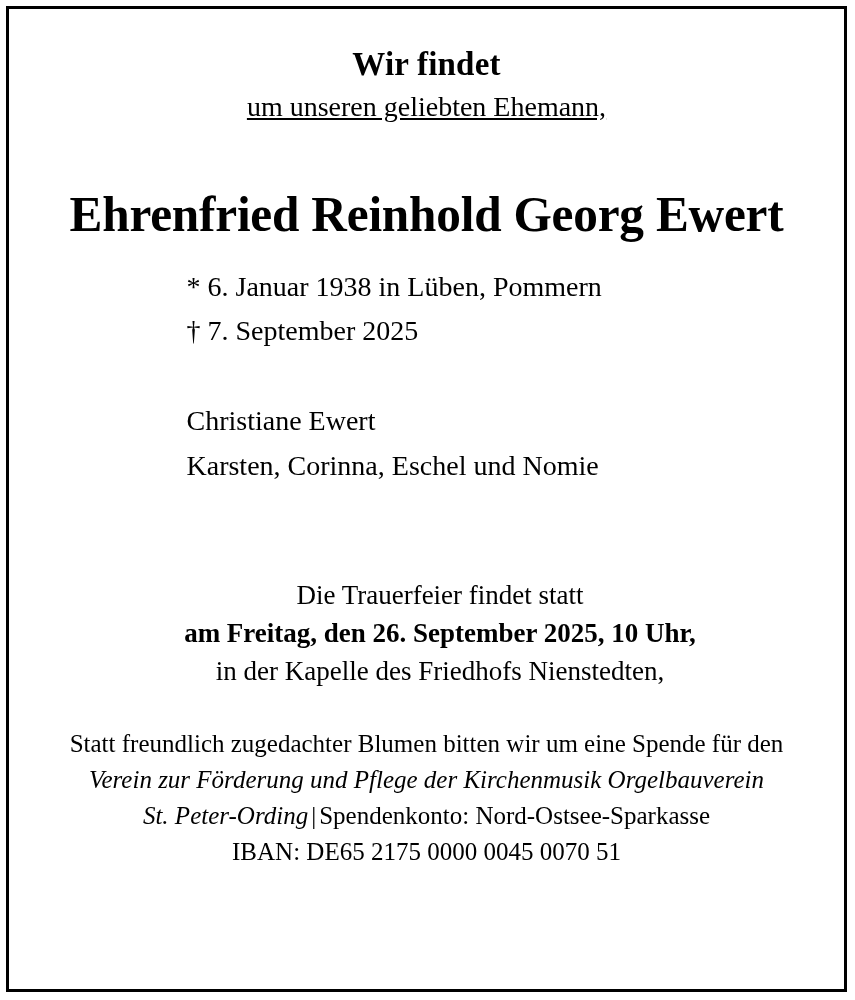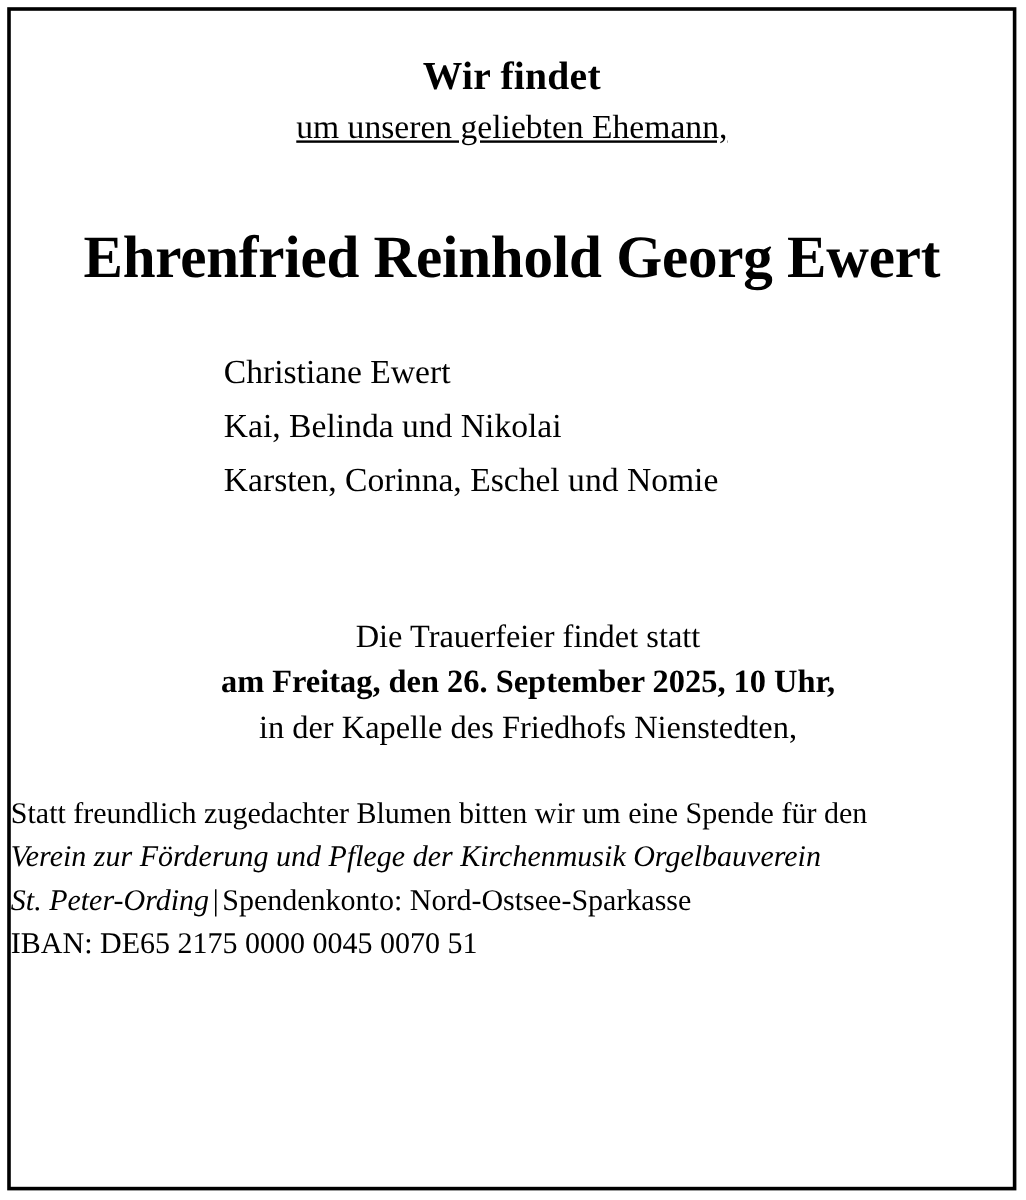--- a/index.html
+++ b/index.html
@@ -95,20 +95,21 @@
     font-size: 27px;
     line-height: 38px;
     padding-left: 27px;
   }
   .ceremony .line.bold {
     font-weight: bold;
   }
 
   
   .donation {
+    text-align: center;
     margin-top: 36px;
   }
   .donation .line {
     font-size: 25px;
     line-height: 36px;
   }
   .donation .line.italic {
     font-style: italic;
   }
   .donation .seg-italic {
@@ -128,24 +129,27 @@
 <div id="notice">
   <div class="inner">
 
     <div class="header">
       <div class="header-title">Wir findet</div>
       <div class="header-line">um unseren geliebten Ehemann,</div>
     </div>
 
     <div class="name">Ehrenfried Reinhold Georg Ewert</div>
 
+    <div class="block-left dates">
+      <div class="line">* 6. Januar 1938 in Lüben, Pommern</div>
+      <div class="line">† 7. September 2025</div>
+    </div>
 
     <div class="block-left family">
       <div class="line">Christiane Ewert</div>
-      <div class="line">Kai, Belinda und Nikolai</div>
       <div class="line">Karsten, Corinna, Eschel und Nomie</div>
     </div>
 
     <div class="ceremony">
       <div class="line">Die Trauerfeier findet statt</div>
       <div class="line bold">am Freitag, den 26. September 2025, 10 Uhr,</div>
       <div class="line">in der Kapelle des Friedhofs Nienstedten,</div>
     </div>
 
     <div class="donation">

